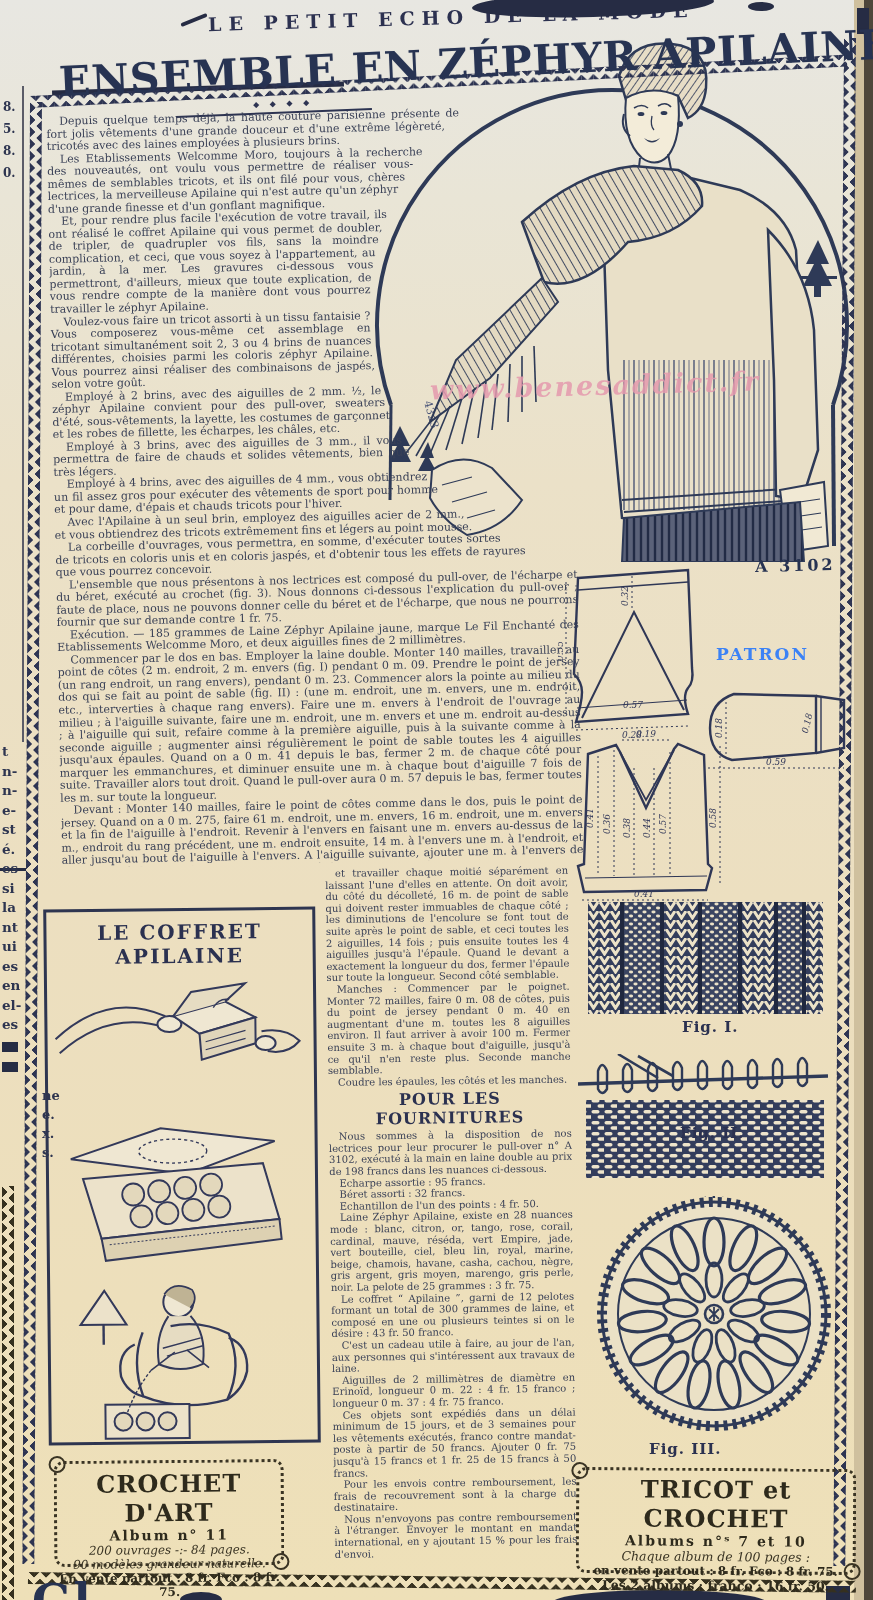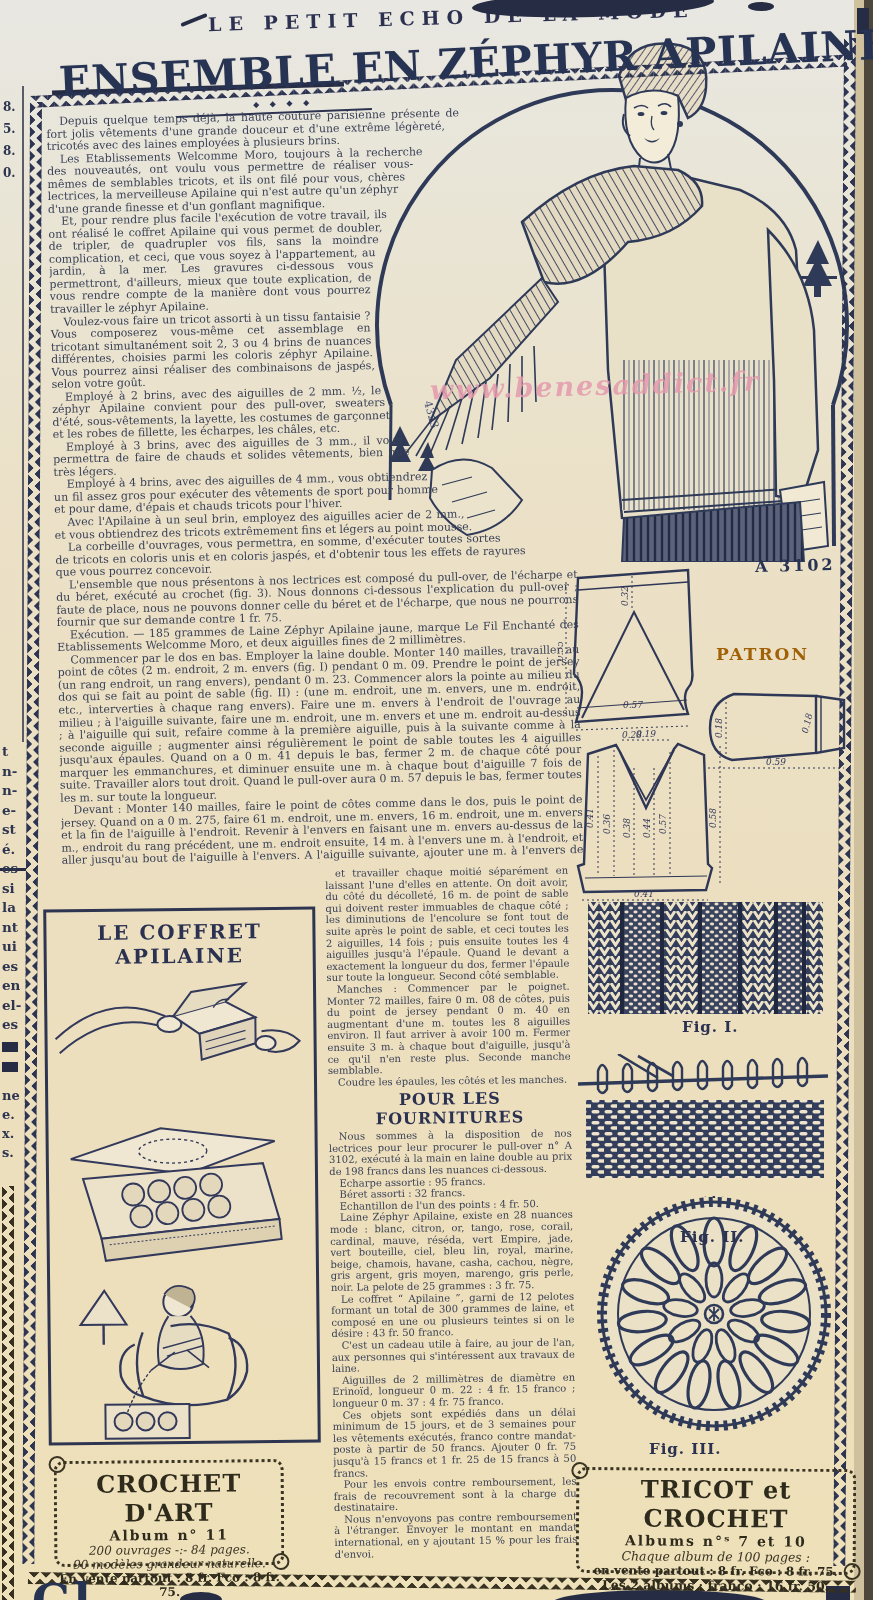--- a/index.html
+++ b/index.html
@@ -37,36 +37,36 @@
   .title-orn{font-size:8px;letter-spacing:4px;color:var(--ink);transform:rotate(-2.4deg);}
   .title-rule{height:2px;background:var(--ink);transform:rotate(-2.4deg);}
   .article-a{width:522px;height:752px;overflow:hidden;transform:rotate(-1.2deg);transform-origin:left top;z-index:4;}
   .article-a p{font-size:11px;line-height:1.14;text-align:justify;text-indent:13px;color:var(--ink-soft);}
   .illus-spacer{float:right;width:218px;height:470px;shape-outside:circle(252px at 268px 208px);}
   .right-col{width:243px;height:692px;overflow:hidden;transform:rotate(-0.8deg);transform-origin:left top;z-index:4;}
   .right-col p{font-size:10px;line-height:1.16;text-align:justify;text-indent:10px;color:var(--ink-soft);}
   .fourn-heading{font-size:16px;font-weight:bold;letter-spacing:1px;text-align:center;color:#2b3150;margin:3px 0 2px 0;}
   .watermark{font-style:italic;font-weight:bold;font-size:27px;letter-spacing:2px;color:#e59aae;opacity:.85;transform:rotate(-1.6deg);z-index:6;white-space:nowrap;}
   .model-no{font-weight:bold;font-size:16px;letter-spacing:3px;color:#273352;z-index:5;}
-  .patron-label{font-weight:bold;font-size:17px;letter-spacing:2px;color:#a16207;z-index:5;}
+  .patron-label{font-weight:bold;font-size:17px;letter-spacing:2px;color:#3b82f6;z-index:5;}
   .fig-caption{font-weight:bold;font-size:15px;color:#2b3150;letter-spacing:1px;z-index:5;}
   .coffret-box{border:3px solid #2e3550;background:transparent;z-index:3;}
   .coffret-title{font-weight:bold;font-size:20px;letter-spacing:2px;text-align:center;color:#2b3150;margin-top:9px;}
   .dot-box{border:3px dotted #3a3424;border-radius:10px;position:absolute;text-align:center;z-index:3;}
   .dot-box::before,.dot-box::after{content:"";position:absolute;width:13px;height:13px;border:2px solid #3a3424;border-radius:50%;}
   .dot-box::before{left:-8px;top:-8px;}
   .dot-box::after{right:-8px;bottom:-8px;}
   .box-title{font-weight:bold;color:#2e2a1c;letter-spacing:1px;}
   .box-sub{font-weight:bold;color:#2e2a1c;letter-spacing:2px;}
   .box-italic{font-style:italic;color:#3a3424;}
   .box-line{font-weight:bold;color:#2e2a1c;}
   .edge-col{color:#2e3550;font-weight:bold;z-index:2;}
   .edge-col div{line-height:19.5px;font-size:13.5px;}
   .edge-top div{line-height:22px;font-size:12px;}
-  .edge-bot div{line-height:19px;font-size:13px;}
+  .edge-bot div{line-height:19px;font-size:13px;margin-left:40px;}
   .ink-blob{background:var(--ink-dark);}
   .foot-frag{font-weight:bold;font-size:46px;color:#273352;z-index:4;letter-spacing:2px;}
   svg text{font-family:"DejaVu Serif","Liberation Serif",serif;}
   .dim{font-size:9px;fill:#33395a;font-style:italic;}
 </style>
 </head>
 <body>
 
 <div class="abs" style="left:854px;top:0;width:10px;height:1600px;background:#cfc09e;"></div>
 <div class="abs" style="left:864px;top:0;width:9px;height:1600px;background:#4e463a;"></div>
@@ -310,21 +310,21 @@
       <path d="M95,14 q4,-12 9,0 v18 q-5,8 -9,0 z"></path>
     <path d="M120,13 q4,-12 9,0 v18 q-5,8 -9,0 z"></path>
       <path d="M145,13 q4,-12 9,0 v18 q-5,8 -9,0 z"></path>
     <path d="M170,12 q4,-12 9,0 v18 q-5,8 -9,0 z"></path>
       <path d="M195,11 q4,-12 9,0 v18 q-5,8 -9,0 z"></path>
     <path d="M220,10 q4,-12 9,0 v18 q-5,8 -9,0 z"></path>
   </g>
   <path d="M60,2 L95,22 M40,0 L80,24" stroke="#2e3a57" stroke-width="2.6"></path>
   <rect x="8" y="46" width="238" height="78" fill="url(#sandP)"></rect>
 </svg>
-<div class="abs fig-caption" style="left:680px;top:1228px;">Fig. II.</div>
+<div class="abs fig-caption" style="left:680px;top:1124px;">Fig. II.</div>
 
 <svg class="abs" style="left:592px;top:1196px;z-index:3;" width="245" height="238" viewBox="0 0 245 238">
   <g transform="translate(122,118)">
     <circle r="112" fill="#ebe1c6" stroke="#2e3a57" stroke-width="3"></circle>
     <circle r="112" fill="none" stroke="#2e3a57" stroke-width="10" stroke-dasharray="4 5"></circle>
     <circle r="96" fill="none" stroke="#2e3a57" stroke-width="2"></circle>
     <g id="petalRing" fill="none" stroke="#2e3a57" stroke-width="3.2">
       <ellipse cx="0" cy="-72" rx="10" ry="24"></ellipse>
       <ellipse cx="0" cy="-72" rx="10" ry="24" transform="rotate(24)"></ellipse>
       <ellipse cx="0" cy="-72" rx="10" ry="24" transform="rotate(48)"></ellipse>

